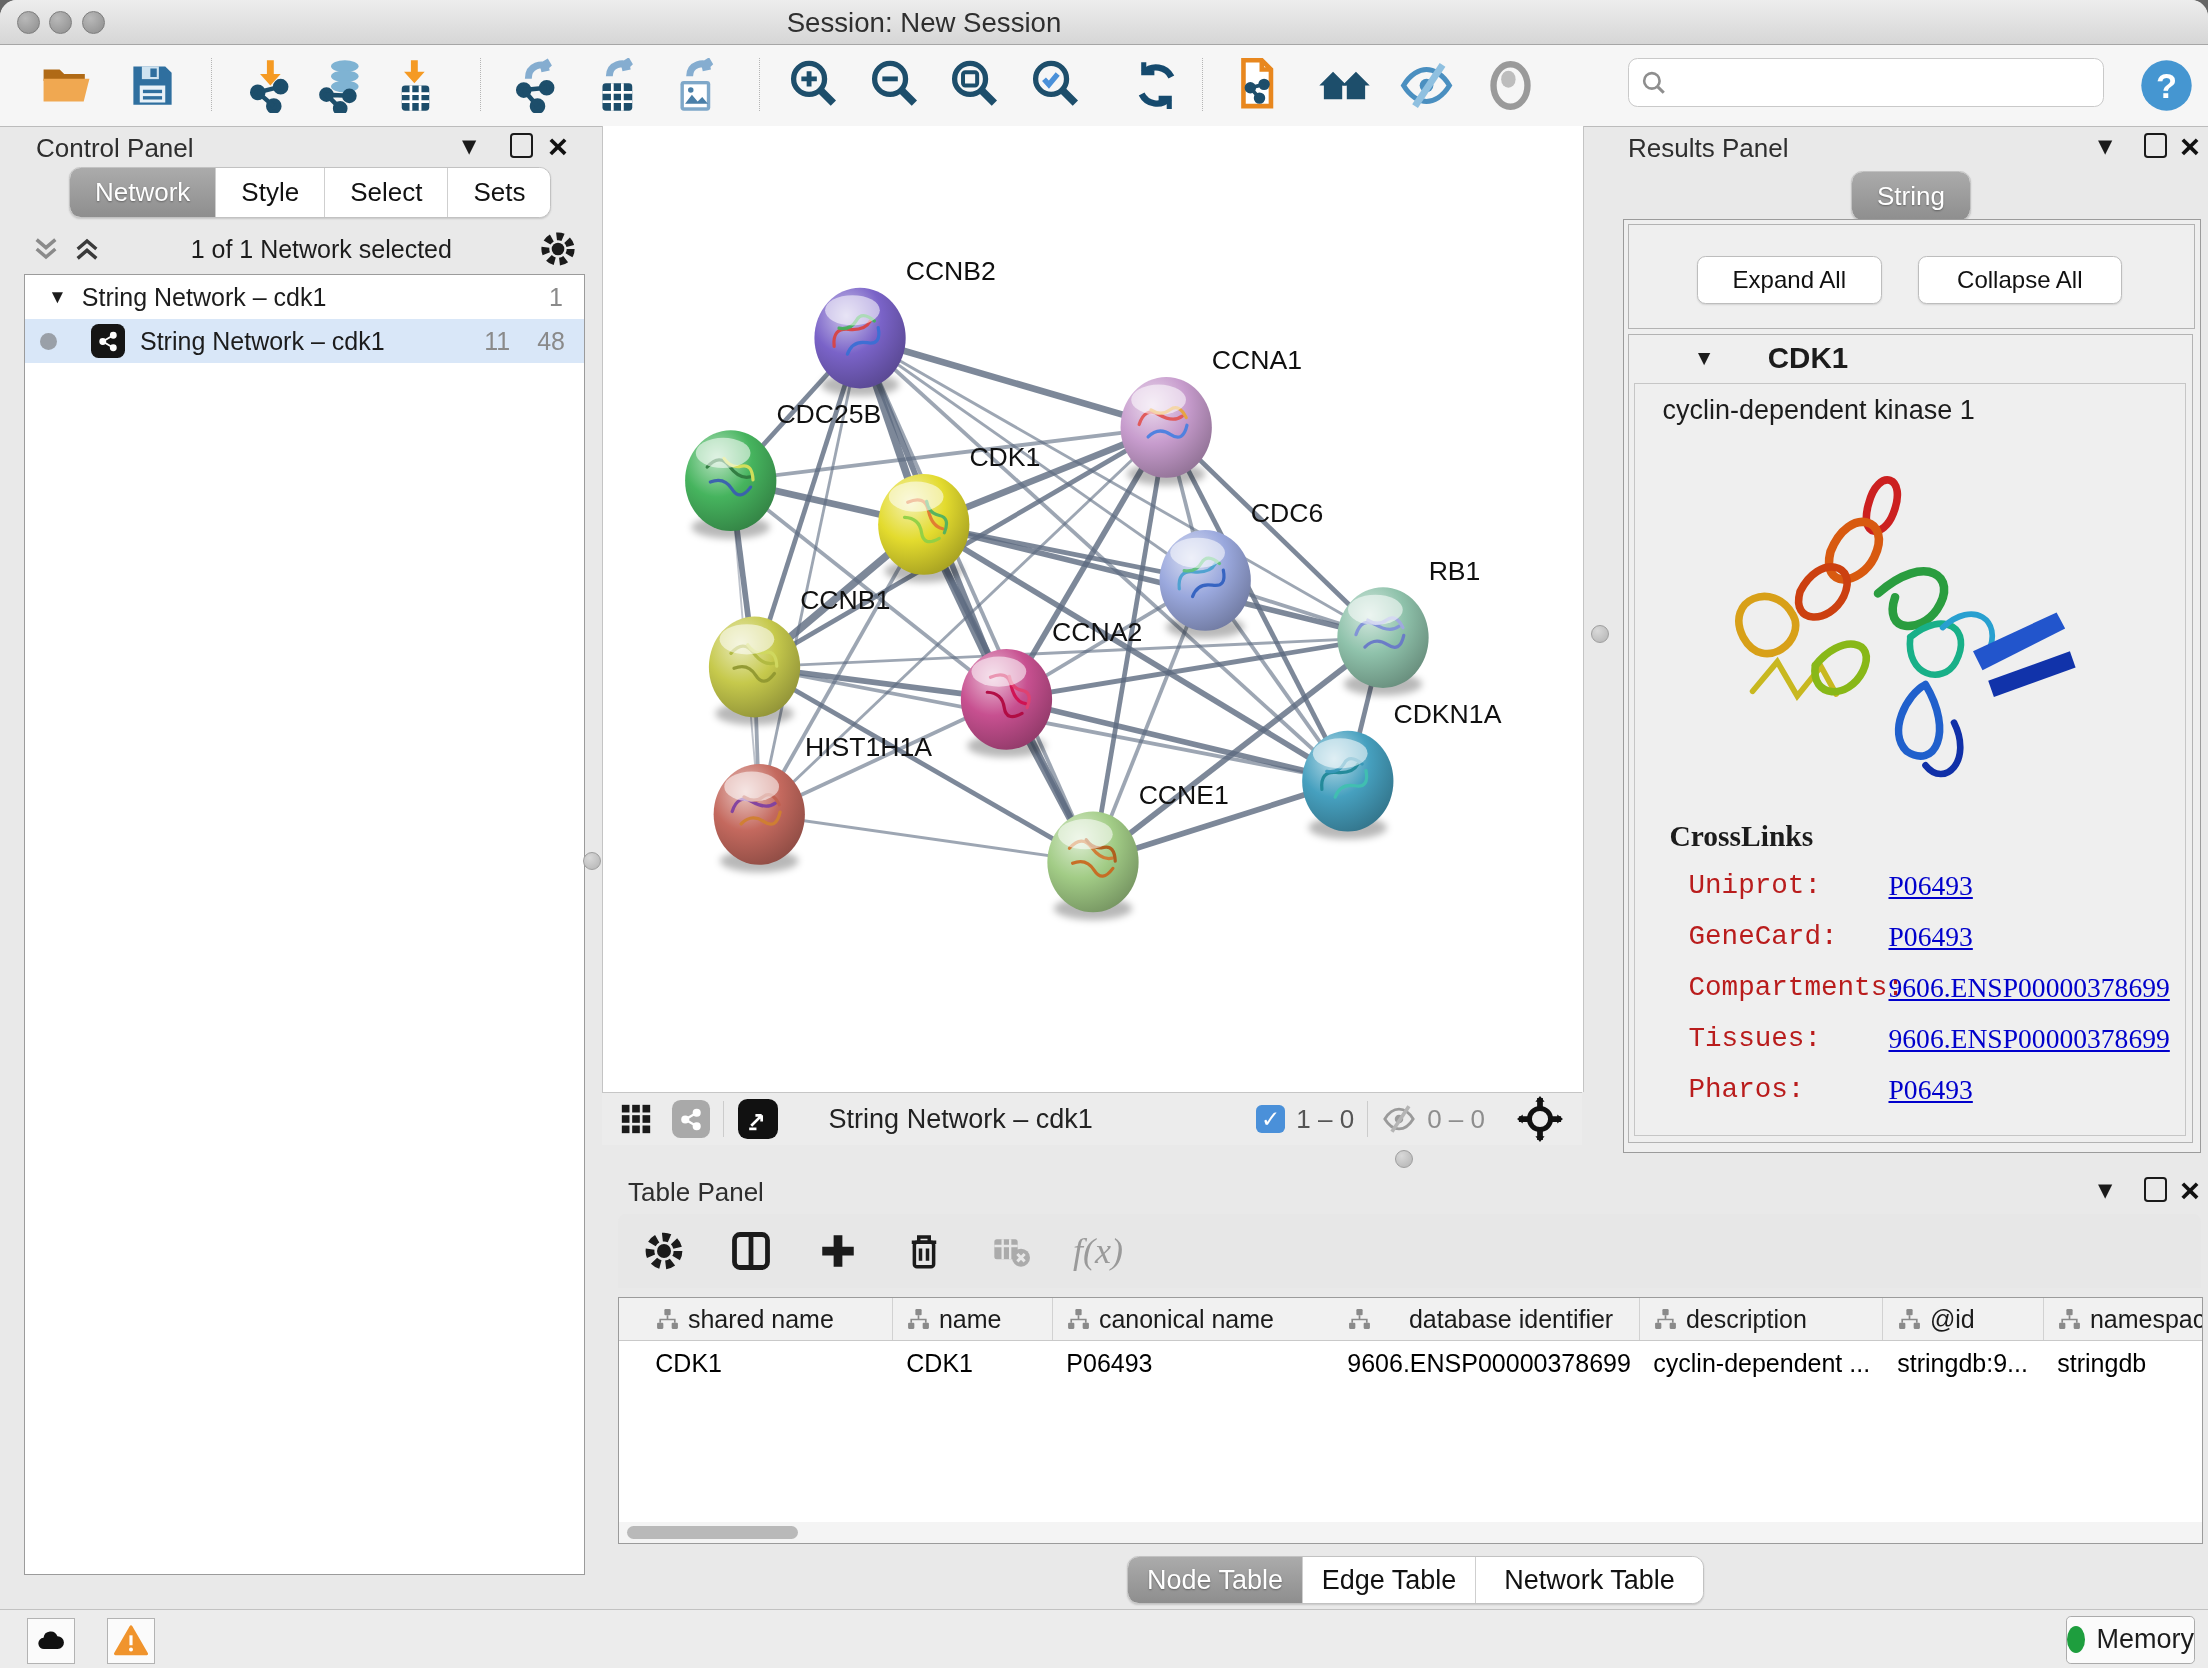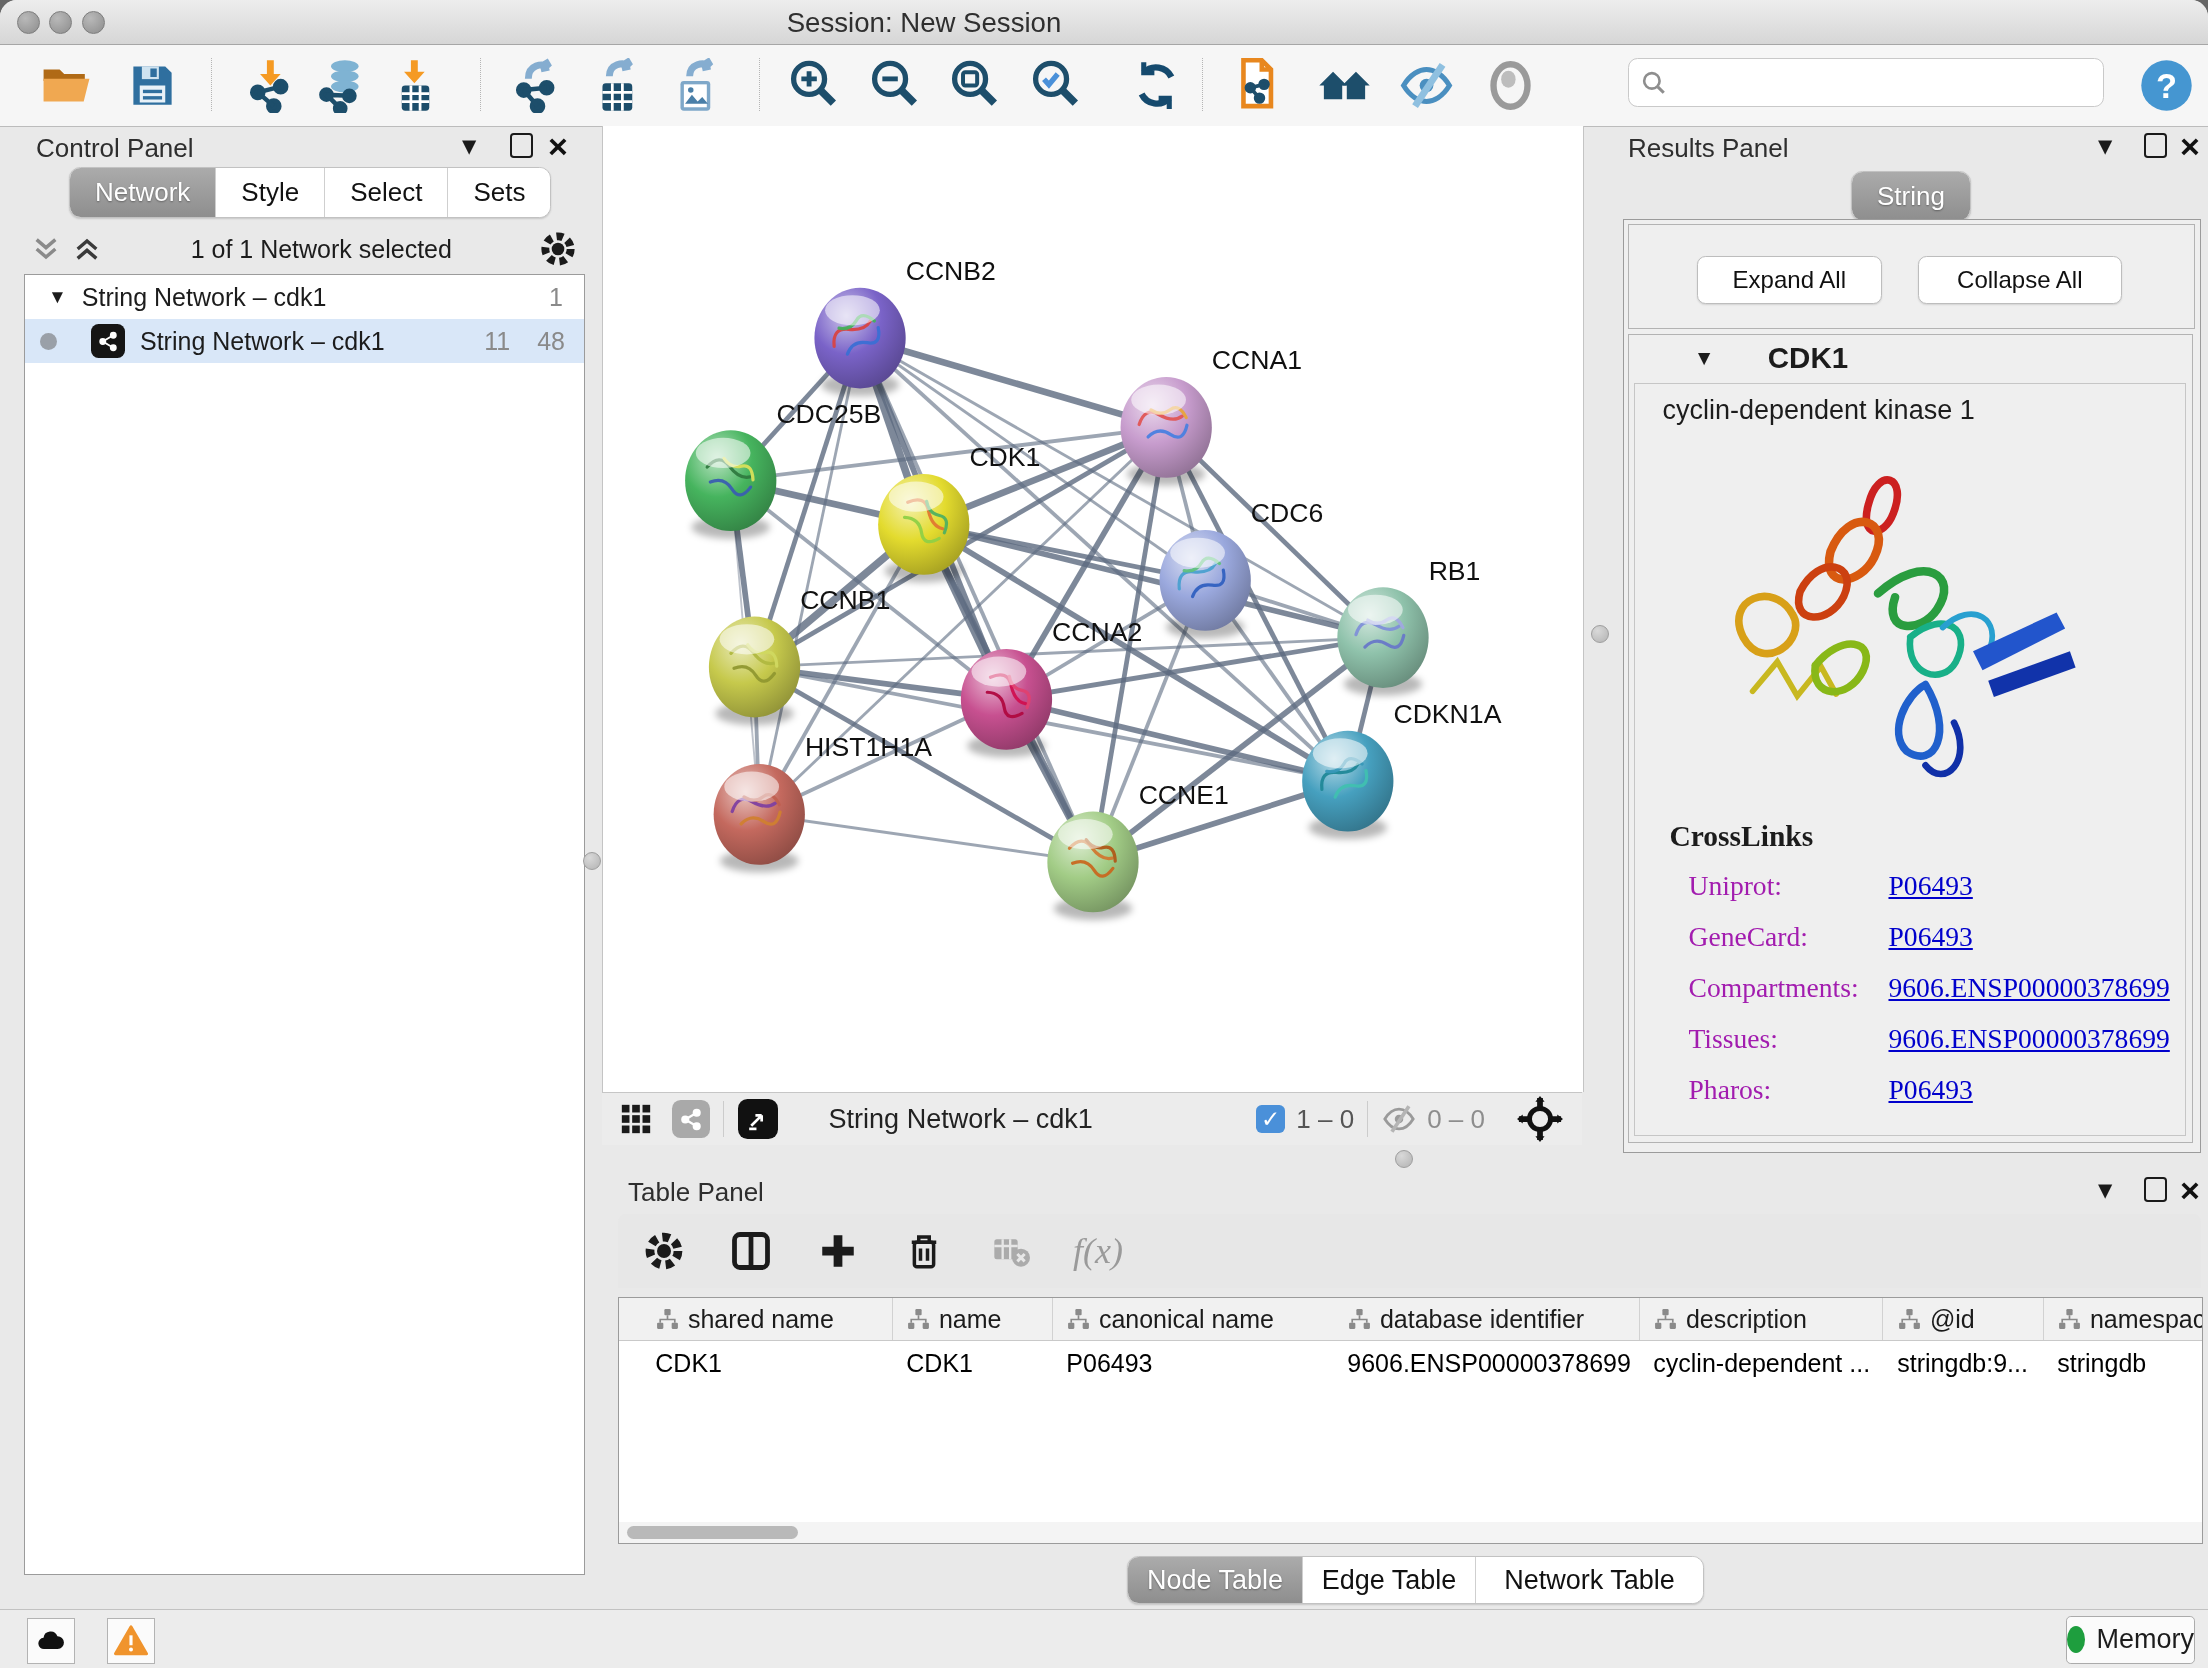--- a/index.html
+++ b/index.html
@@ -45,21 +45,21 @@
     border-top:1px solid #c6c6c6;display:flex;align-items:center;}
   .nsb-sep{height:36px;width:0;border-left:1.9px solid #cccccc;margin:0 13.3px;}
   .checkbox{width:28.5px;height:28.5px;background:#4a90d9;border-radius:5.7px;color:#fff;font-size:23px;
     display:flex;align-items:center;justify-content:center;cursor:pointer;}
   
   .btn{background:#fff;border:1.9px solid #bdbdbd;border-radius:8.6px;font-size:24px;color:#111;
     display:flex;align-items:center;justify-content:center;cursor:pointer;box-shadow:0 1px 1.9px rgba(0,0,0,.12);}
   .serif{font-family:"Liberation Serif",serif;}
   .xlink{color:#0000cc;text-decoration:underline;cursor:pointer;}
   .xl-row{display:flex;font-size:27.6px;height:51px;align-items:center;}
-  .xl-label{width:200px;color:#a21caf;}
+  .xl-label{width:200px;color:#b91c1c;font-family:Liberation Mono, monospace;}
   
   .thcell{position:absolute;top:0;height:100%;display:flex;align-items:center;box-sizing:border-box;
     border-right:1px solid #d2d2d2;overflow:hidden;white-space:nowrap;background:#f1f1f1;cursor:pointer;}
   .thcell span{font-size:25px;color:#1b1b1b;margin-left:7.6px;}
   .tdcell{position:absolute;top:0;height:100%;display:flex;align-items:center;overflow:hidden;
     white-space:nowrap;font-size:25px;color:#000;box-sizing:border-box;padding-left:13.3px;}
   #tbl-scroll-thumb{left:7.6px;top:3.8px;width:171px;height:13.3px;border-radius:6.7px;background:#b9b9b9;}
   
   #statusbar{left:0;top:1609px;width:2208px;height:59px;background:#ececec;border-top:1.9px solid #c2c2c2;}
   .sb-btn{top:7.6px;width:46px;height:44px;background:#fbfbfb;border:1.9px solid #b3b3b3;
@@ -704,21 +704,21 @@
           <svg width="25" height="25" viewBox="0 0 24 24">
             <g fill="#8a8a8a">
               <rect x="9" y="2" width="6" height="6" rx="1"></rect>
               <rect x="2" y="15" width="6" height="6" rx="1"></rect>
               <rect x="16" y="15" width="6" height="6" rx="1"></rect>
               <path d="M12 8v4M5 15v-3h14v3M5 12h14" stroke="#8a8a8a" stroke-width="1.6" fill="none"></path>
             </g>
           </svg>
           <span>canonical name</span>
         </div>
-        <div class="thcell" style="left: 715px; width: 306px; padding-left: 13.3px;">
+        <div class="thcell" style="left: 715px; width: 306px; padding-left: 13.3px; gap: 29px;">
           <svg width="25" height="25" viewBox="0 0 24 24">
             <g fill="#8a8a8a">
               <rect x="9" y="2" width="6" height="6" rx="1"></rect>
               <rect x="2" y="15" width="6" height="6" rx="1"></rect>
               <rect x="16" y="15" width="6" height="6" rx="1"></rect>
               <path d="M12 8v4M5 15v-3h14v3M5 12h14" stroke="#8a8a8a" stroke-width="1.6" fill="none"></path>
             </g>
           </svg>
           <span>database identifier</span>
         </div>

